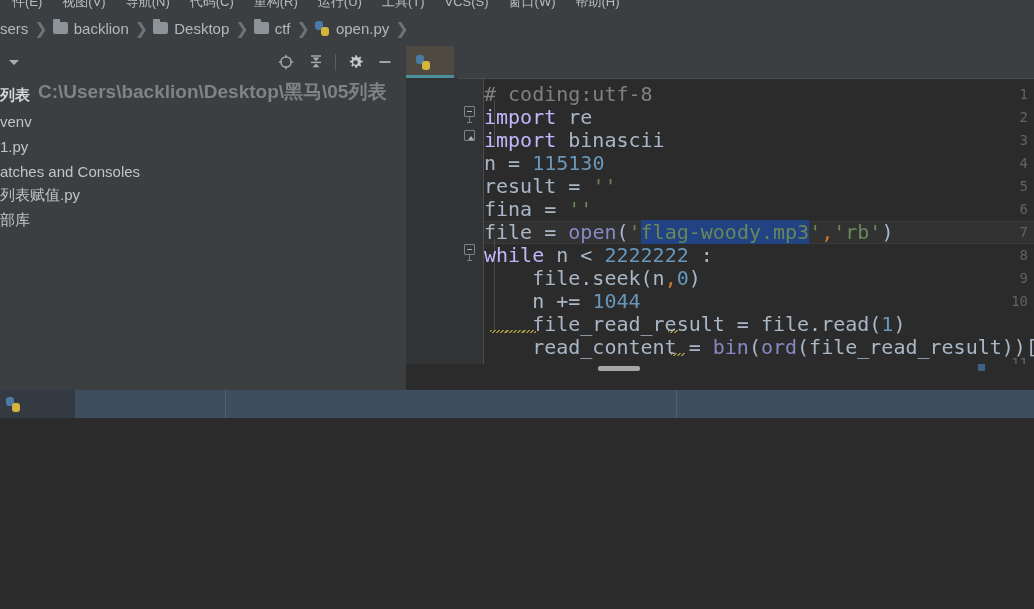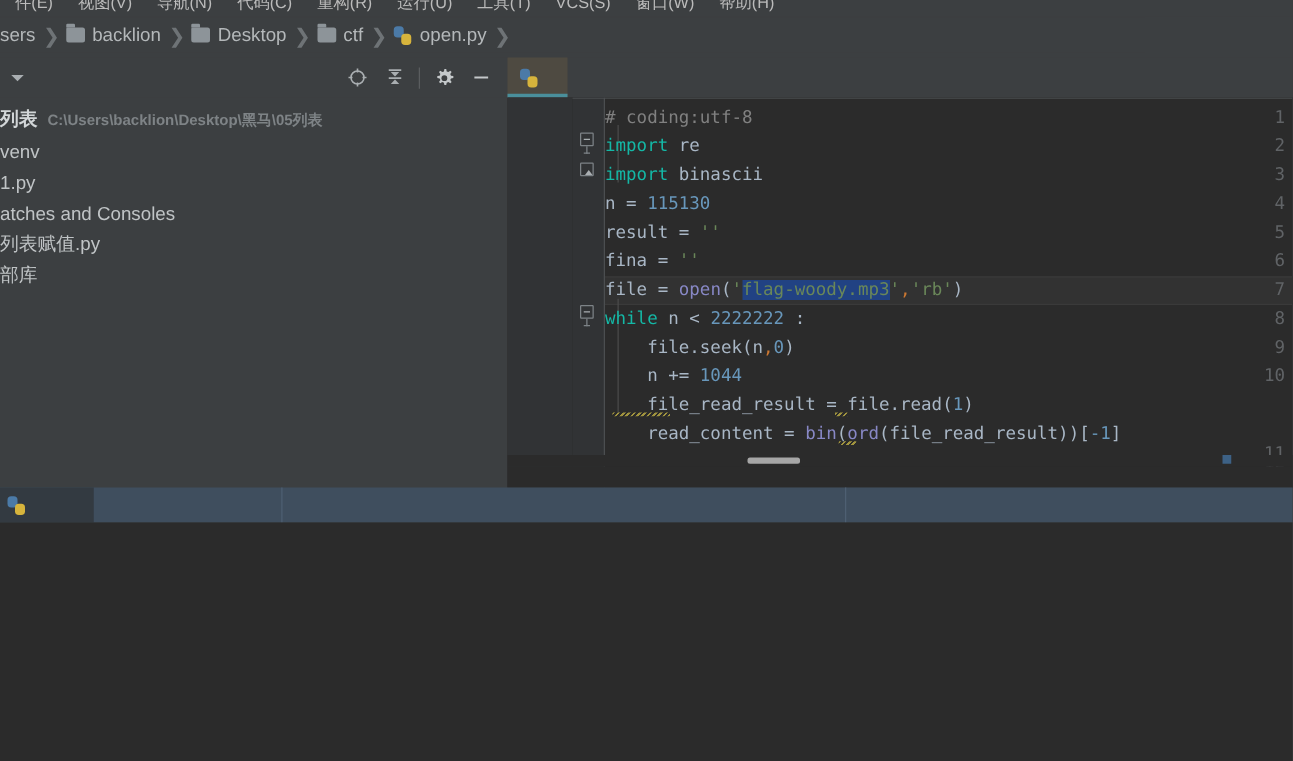--- a/index.html
+++ b/index.html
@@ -67,21 +67,21 @@
 
   
   #sidebar {
     position:absolute; left:0; top:78px; width:406px; height:312px;
     background:#3c3f41; overflow:hidden; padding-top:2px;
   }
   .tree-row {
     height:25px; display:flex; align-items:flex-end;
     font-size:15px; color:#c0c4c6; white-space:nowrap; padding-left:0;
   }
-  .tree-row .loc { color:#7e8386; font-size:12px; margin-left:8px; }
+  .tree-row .loc { color:#7e8386; font-size:19px; margin-left:8px; }
   .tree-row.bold { font-weight:bold; color:#d2d6d8; }
 
   
   #tabstrip {
     position:absolute; left:406px; top:46px; width:628px; height:32px;
     background:#3c3f41; display:flex; align-items:flex-end;
   }
   #tab-flag {
     height:32px; display:flex; align-items:center; padding:0 8px 0 10px;
     background:#4e4a41; position:relative; font-size:15px; color:#cfd2d4;
@@ -108,31 +108,31 @@
     position:absolute; left:52px; top:0; width:26px; height:312px;
     background:#313335;
   }
   .ln {
     position:absolute; right:6px; width:46px; text-align:right;
     font-family:"DejaVu Sans Mono", monospace; font-size:14px; color:#606366;
     height:23px; line-height:23px;
   }
   .codeline {
     position:absolute; left:78px; height:23px; line-height:23px;
-    font-family:"DejaVu Sans Mono", monospace; font-size:14px;
+    font-family:"DejaVu Sans Mono", monospace; font-size:20px;
     color:#a9b7c6; white-space:pre;
   }
   .caret-line {
     position:absolute; left:78px; right:0; height:23px;
     background:#323232; border-top:1px solid #3a3a3a; border-bottom:1px solid #3a3a3a;
   }
   .indent-guide {
     position:absolute; left:78px; width:1px; background:#4b4b4b;
   }
-  .kw { color:#14b8a6; }
+  .kw { color:#c4b5fd; }
   .num { color:#6897bb; }
   .str { color:#6a8759; }
   .fn { color:#8888c6; }
   .cmt { color:#808080; }
   .sel { background:#214283; }
   .err-comma { color:#cc7832; }
   
   .fold {
     position:absolute; width:11px; height:11px; left:58px;
   }

